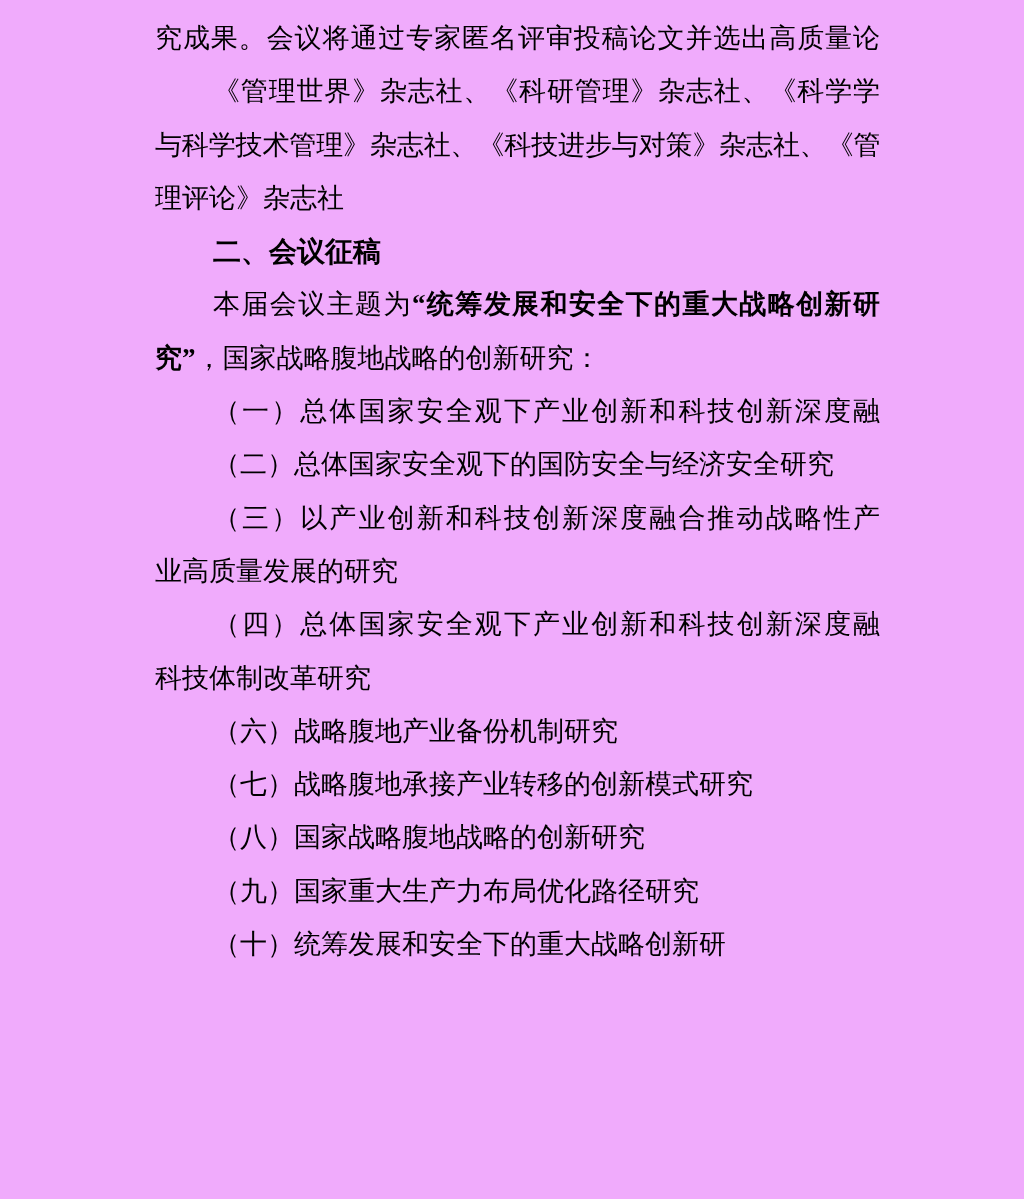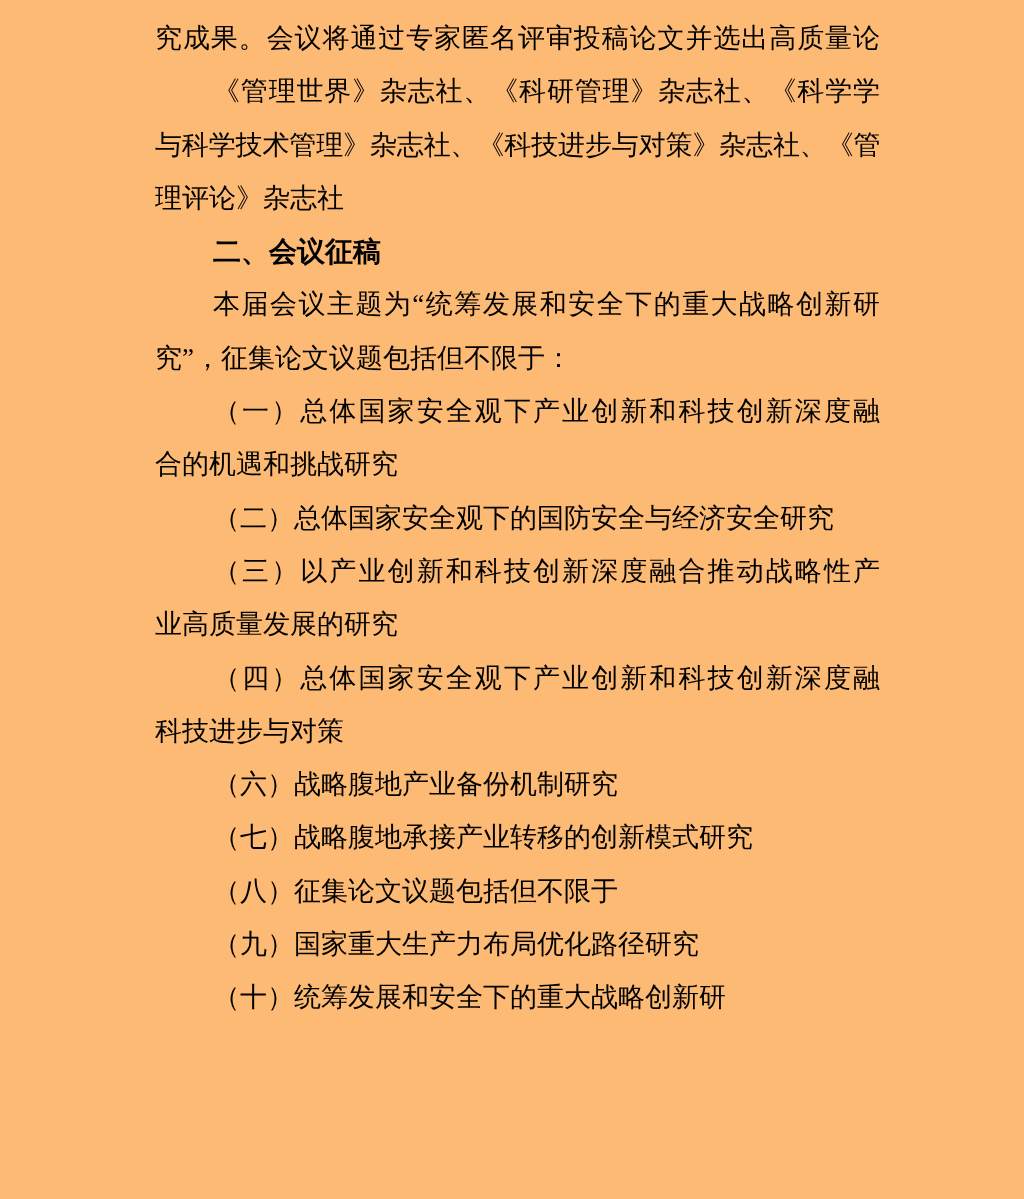--- a/index.html
+++ b/index.html
@@ -6,21 +6,21 @@
   body {
     width: 1024px; height: 1199px;
     font-family: "Liberation Serif", "DejaVu Serif", serif;
     color: #000000;
     overflow: hidden;
   }
   .page {
     box-sizing: border-box;
     width: 1024px; height: 1199px;
     padding: 12px 144px 0 155px;
-    background: #fdba74;
+    background: #f0abfc;
   }
   .line {
     height: 53.3px;
     line-height: 53.3px;
     font-size: 27px;
     white-space: normal;
     overflow: hidden;
   }
   
   .j {
@@ -30,61 +30,60 @@
   }
   
   .ind { padding-left: 58px; }
   
   .tight { letter-spacing: -0.6px; }
   .head {
     font-family: "Liberation Sans", "DejaVu Sans", sans-serif;
     font-weight: 700;
     font-size: 28px;
   }
-  .b { font-weight: 400; }
+  .b { font-weight: 700; }
 </style>
 </head>
 <body>
 
 <div class="page">
 
   <div class="line j"><span>究成果。会议将通过专家匿名评审投稿论文并选出高质量论</span></div>
 
 
 
   <div class="line j ind"><span>《管理世界》杂志社、《科研管理》杂志社、《科学学</span></div>
 
   <div class="line j tight"><span>与科学技术管理》杂志社、《科技进步与对策》杂志社、《管</span></div>
 
   <div class="line"><span>理评论》杂志社</span></div>
 
   <div class="line head ind"><span>二、会议征稿</span></div>
 
   <div class="line j ind"><span>本届会议主题为</span><span class="b">“统筹发展和安全下的重大战略创新研</span></div>
 
-  <div class="line"><span class="b">究”</span><span>，征集论文议题包括但不限于：</span></div>
+  <div class="line"><span class="b">究”</span><span>，国家战略腹地战略的创新研究：</span></div>
 
   <div class="line j ind"><span>（一）总体国家安全观下产业创新和科技创新深度融</span></div>
 
-  <div class="line"><span>合的机遇和挑战研究</span></div>
 
   <div class="line ind"><span>（二）总体国家安全观下的国防安全与经济安全研究</span></div>
 
   <div class="line j ind"><span>（三）以产业创新和科技创新深度融合推动战略性产</span></div>
 
   <div class="line"><span>业高质量发展的研究</span></div>
 
   <div class="line j ind"><span>（四）总体国家安全观下产业创新和科技创新深度融</span></div>
 
-  <div class="line"><span>科技进步与对策</span></div>
+  <div class="line"><span>科技体制改革研究</span></div>
 
 
   <div class="line ind"><span>（六）战略腹地产业备份机制研究</span></div>
 
   <div class="line ind"><span>（七）战略腹地承接产业转移的创新模式研究</span></div>
 
-  <div class="line ind"><span>（八）征集论文议题包括但不限于</span></div>
+  <div class="line ind"><span>（八）国家战略腹地战略的创新研究</span></div>
 
   <div class="line ind"><span>（九）国家重大生产力布局优化路径研究</span></div>
 
   <div class="line ind"><span>（十）统筹发展和安全下的重大战略创新研</span></div>
 
 </div>
 
 </body></html>

